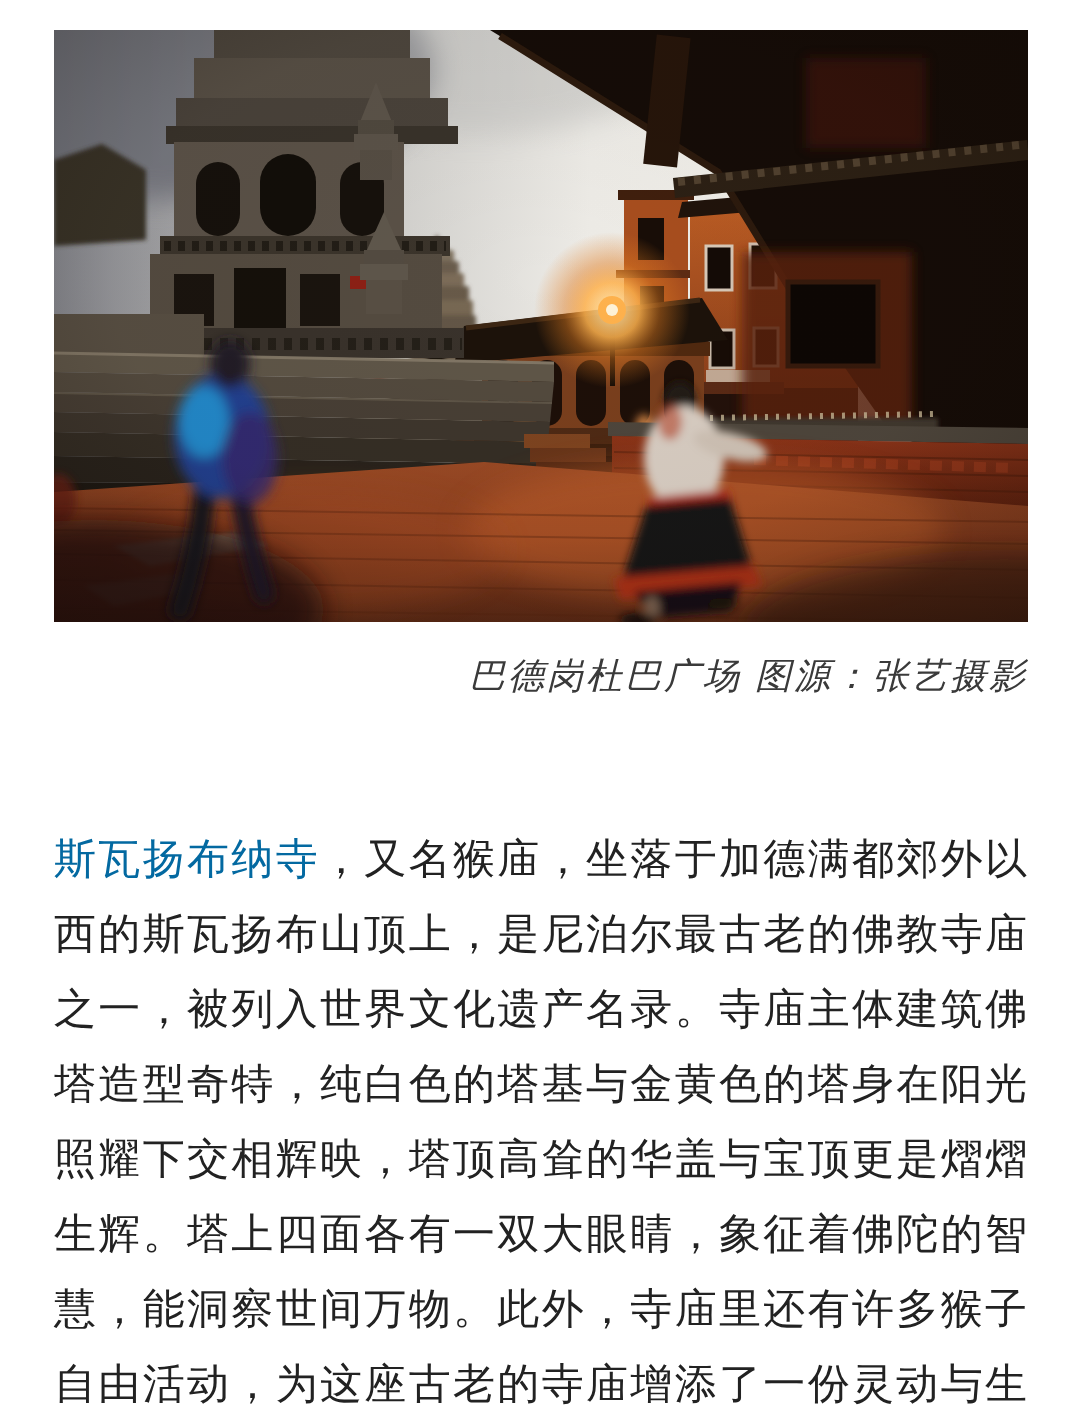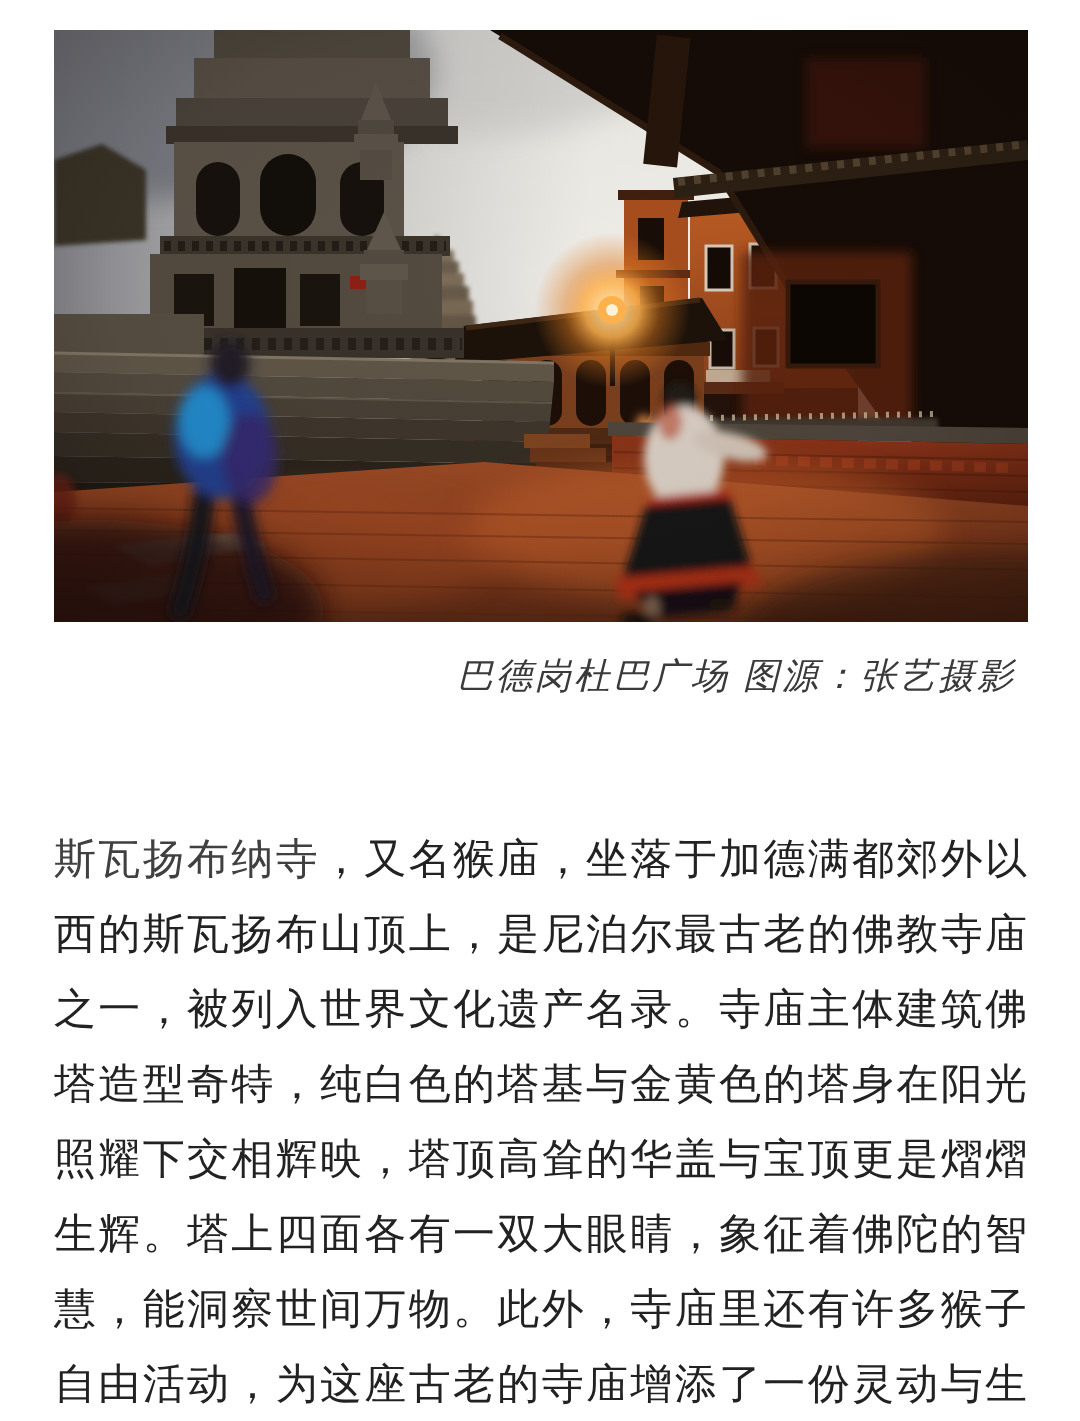--- a/index.html
+++ b/index.html
@@ -15,42 +15,42 @@
   }
   figure.photo-figure {
     position: absolute;
     left: 54px; top: 30px;
     width: 974px; height: 592px;
     margin: 0; padding: 0;
   }
   .photo-canvas { display: block; width: 974px; height: 592px; }
   .caption {
     position: absolute;
-    left: 42px; top: 650px;
+    left: 54px; top: 650px;
     width: 974px;
     text-align: right;
     font-style: italic;
     font-size: 36px;
     line-height: 52px;
     letter-spacing: 3px;
     color: #3a3a3a;
   }
   .article {
     position: absolute;
     left: 54px; top: 779px;
     width: 974px;
     font-size: 42px;
     line-height: 75px;
     letter-spacing: 1px;
     color: #222222;
     text-align: justify;
     text-justify: inter-ideograph;
   }
   .article .temple-link {
-    color: #404040;
+    color: #0369a1;
     text-decoration: none;
     cursor: pointer;
   }
 </style>
 </head>
 <body>
 
 <div class="page">
 
   <figure class="photo-figure">

